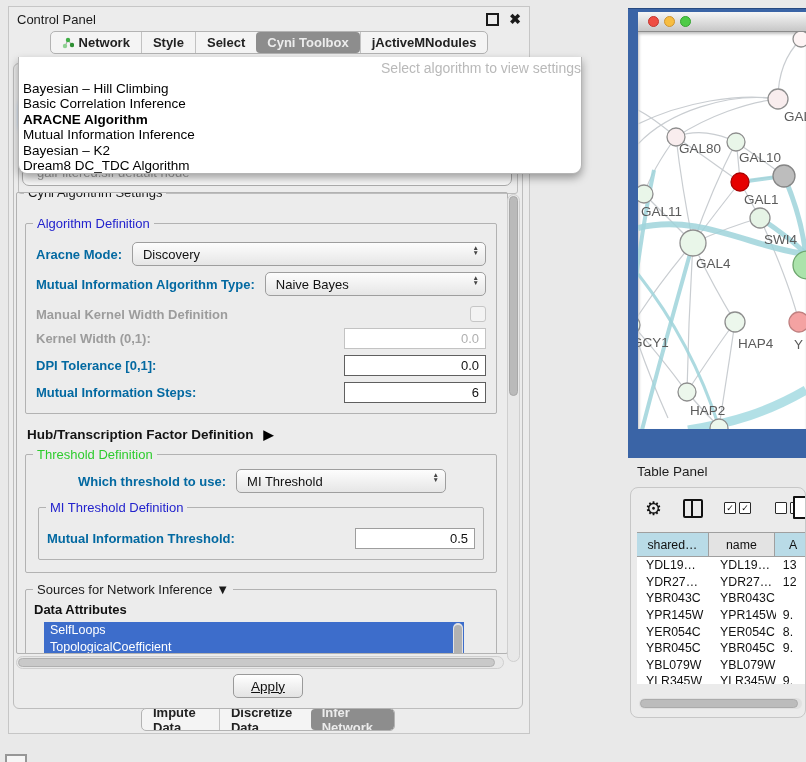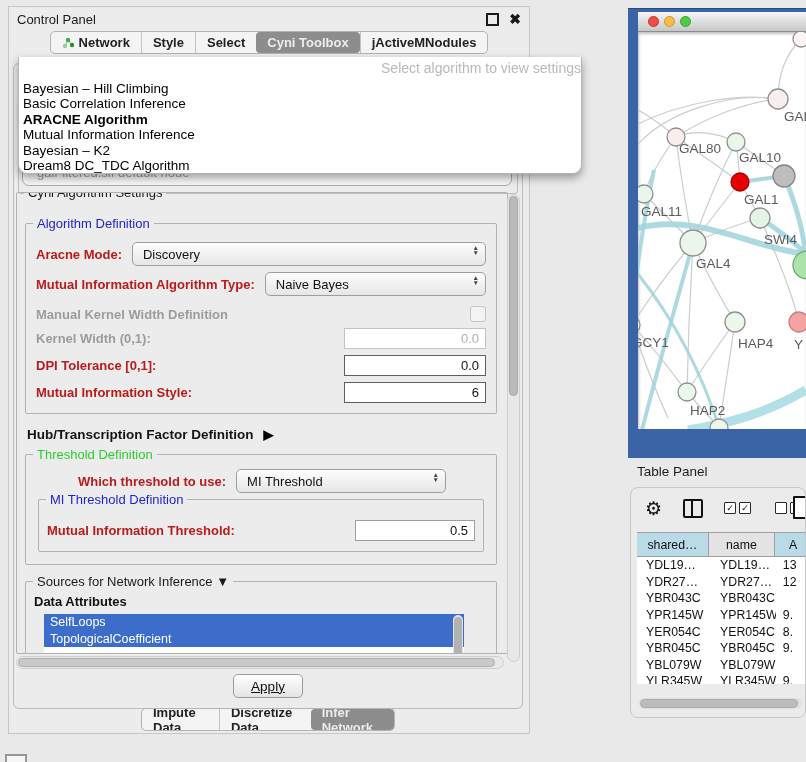--- a/index.html
+++ b/index.html
@@ -30,38 +30,38 @@
       padding-left:14px;font-size:13px;color:#9c9c9c;box-sizing:border-box;}
   
   .groupbox{border:1px solid #b2b2b2;border-radius:2px;position:relative;}
   .legend{position:absolute;top:-8px;left:7px;background:#ececec;padding:0 4px;font-size:13px;color:#1a1a1a;white-space:nowrap;}
   .legend.blue{color:#2323cd;}
   .legend.green{color:#2ecc2e;}
   #settings-group{position:absolute;left:2px;top:128px;right:14px;height:460px;overflow:hidden;}
   .algo-group{margin:30px 10px 0 8px;padding:12px 10px 10px 10px;}
   .row{display:flex;align-items:center;margin-top:6px;}
   .row:first-child{margin-top:2px;}
-  .lbl{font-size:13px;font-weight:bold;color:#b91c1c;white-space:nowrap;}
+  .lbl{font-size:13px;font-weight:bold;color:#0369a1;white-space:nowrap;}
   .lbl.disabled{color:#9c9c9c;}
   .spacer{flex:1;}
   .combo{flex:1;margin-left:10px;height:24px;border:1px solid #9e9e9e;border-radius:5px;
       background:linear-gradient(#fdfdfd,#e6e6e6);display:flex;align-items:center;
       font-size:13px;color:#111;padding-left:10px;position:relative;box-sizing:border-box;}
   .combo .stepper{position:absolute;right:6px;top:2px;display:flex;flex-direction:column;
       font-size:6.5px;line-height:5px;color:#444;letter-spacing:0;}
   .numfield{width:142px;height:21px;border:1px solid #9e9e9e;background:#fff;font-size:13px;
       display:flex;align-items:center;justify-content:flex-end;padding-right:6px;box-sizing:border-box;}
   .numfield.strong{border:1.5px solid #5f5f5f;}
   .numfield.disabled{border:1px solid #c3c3c3;color:#b0b0b0;}
   .checkbox{width:14px;height:14px;border:1px solid #c6c6c6;border-radius:3px;background:#f3f3f3;}
   .hub-row{display:flex;align-items:center;margin:13px 0 4px 10px;font-size:13.5px;font-weight:bold;color:#141414;}
   .tri-right{margin-left:10px;font-size:13px;color:#000;}
   .threshold-group{margin:12px 10px 0 8px;padding:14px 10px 12px 10px;}
   .which-row{display:flex;align-items:center;margin-left:42px;}
-  .mi-group{margin:6px 2px 0 2px;padding:14px 8px 10px 8px;}
+  .mi-group{margin:14px 2px 0 2px;padding:14px 8px 10px 8px;}
   .sources-group{margin:16px 10px 0 8px;padding:10px 6px 0 6px;height:100px;}
   .attr-title{font-size:13px;font-weight:bold;margin:2px 0 5px 2px;}
   .attr-list{margin:0 26px 0 12px;height:70px;background:#fff;position:relative;overflow:hidden;}
   .attr-item{height:16.5px;background:#3d6dcb;color:#fff;font-size:12.5px;display:flex;
       align-items:center;padding-left:6px;}
   .attr-scrollbar{position:absolute;right:1px;top:1px;width:10px;height:64px;background:#e3e3e3;border-radius:5px;}
   .attr-thumb{position:absolute;left:1px;right:1px;top:2px;height:42px;background:#b2b2b2;border-radius:5px;}
   #v-scrollbar{position:absolute;right:2px;top:130px;width:13px;height:468px;background:#e8e8e8;
       border:1px solid #cfcfcf;border-radius:7px;box-sizing:border-box;}
   #v-thumb{position:absolute;left:1px;right:1px;top:1px;height:198px;background:#bababa;border-radius:6px;border:1px solid #a8a8a8;}
@@ -207,21 +207,21 @@
             </div>
         </div>
         <div class="row">
           <span class="lbl">DPI Tolerance [0,1]:</span>
           <span class="spacer"></span>
           <div class="numfield strong">
               <span>0.0</span>
             </div>
         </div>
         <div class="row">
-          <span class="lbl">Mutual Information Style:</span>
+          <span class="lbl">Mutual Information Steps:</span>
           <span class="spacer"></span>
           <div class="numfield strong">
               <span>6</span>
             </div>
         </div>
       </div>
 
       <div class="hub-row">
         <span>Hub/Transcription Factor Definition</span>
         <span class="tri-right">▶</span>

